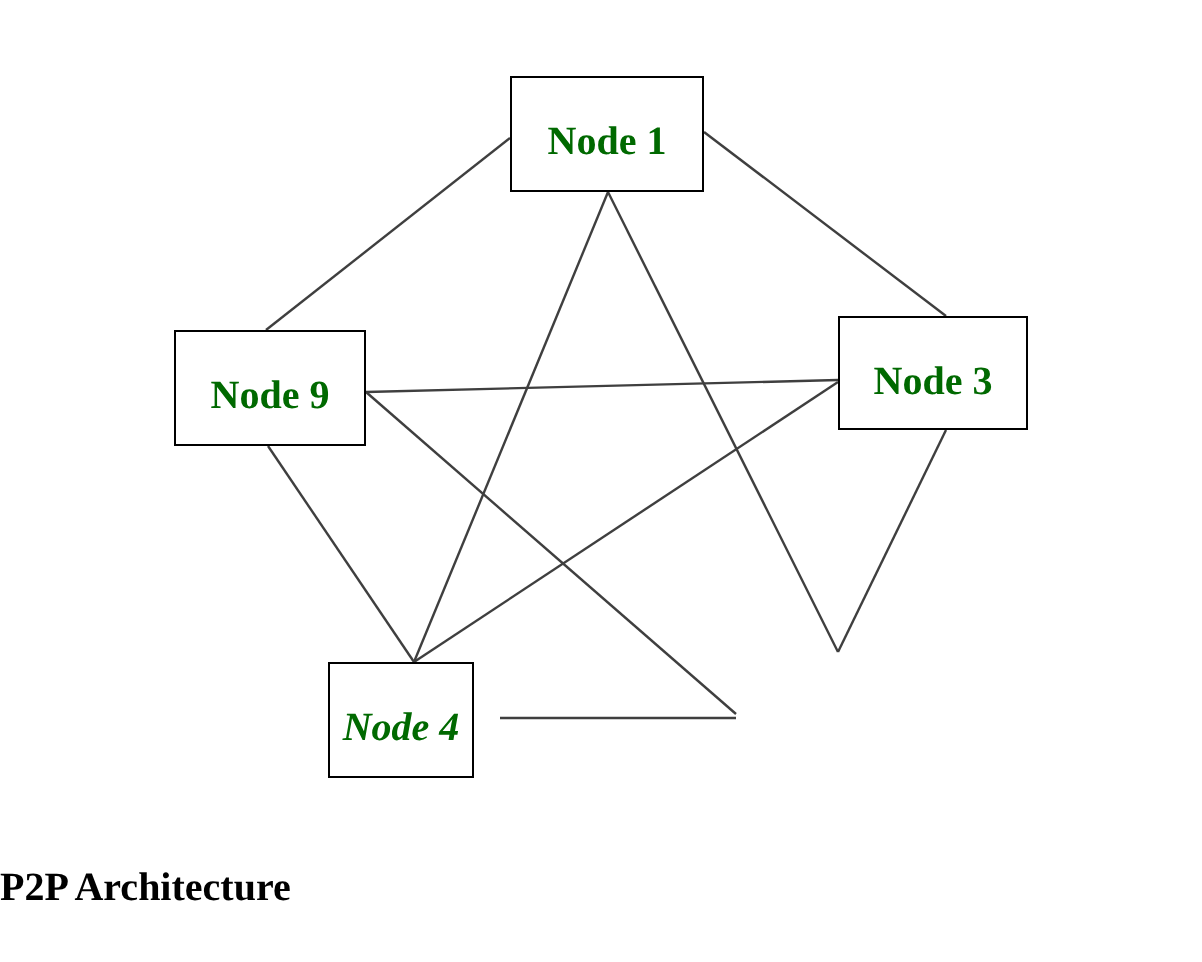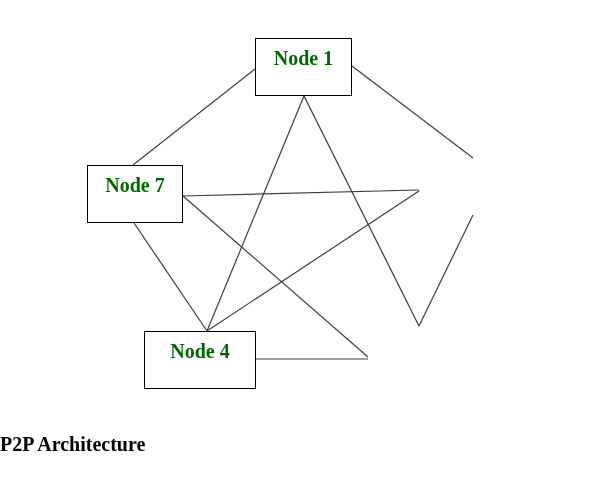--- a/index.html
+++ b/index.html
@@ -24,21 +24,21 @@
   }
   .node-box {
     position: absolute;
     box-sizing: border-box;
     border: 1.5px solid #000000;
     background: #ffffff;
     text-align: center;
   }
   .node-label {
     display: block;
-    margin-top: 8px;
+    margin-top: 21px;
     font-size: 20px;
     font-weight: bold;
     line-height: 22px;
     white-space: nowrap;
   }
   .diagram-title {
     position: absolute;
     left: 0;
     right: 0;
     top: 432px;
@@ -64,18 +64,21 @@
       <line x1="419" y1="191" x2="207" y2="331" stroke="#3f3f3f" stroke-width="1.2"></line>
       <line x1="473" y1="215" x2="419" y2="326" stroke="#3f3f3f" stroke-width="1.2"></line>
       <line x1="250" y1="359" x2="368" y2="359" stroke="#3f3f3f" stroke-width="1.2"></line>
     </svg>
 
   <div class="diagram-title">P2P Architecture</div>
 <div class="node-box" style="left: 255px; top: 38px; width: 97px; height: 58px; border-color: rgb(0, 0, 0);">
     <span class="node-label" style="color: rgb(0, 105, 0);">Node 1</span>
   </div>
     <div class="node-box" style="left: 87px; top: 165px; width: 96px; height: 58px; border-color: rgb(0, 0, 0);">
-    <span class="node-label" style="color: rgb(0, 105, 0);">Node 7</span>
+    <span class="node-label" style="color: rgb(0, 105, 0);">Node 9</span>
   </div>
-    <div class="node-box" style="left: 144px; top: 331px; width: 112px; height: 58px; border-color: rgb(0, 0, 0);">
+    <div class="node-box" style="left: 419px; top: 158px; width: 95px; height: 57px; border-color: rgb(0, 0, 0);">
+    <span class="node-label" style="color: rgb(0, 105, 0);">Node 3</span>
+  </div>
+    <div class="node-box" style="left: 164px; top: 331px; width: 73px; height: 58px; border-color: rgb(0, 0, 0); font-style: italic;">
     <span class="node-label" style="color: rgb(0, 105, 0);">Node 4</span>
   </div>
   </div>
 
 </body></html>

